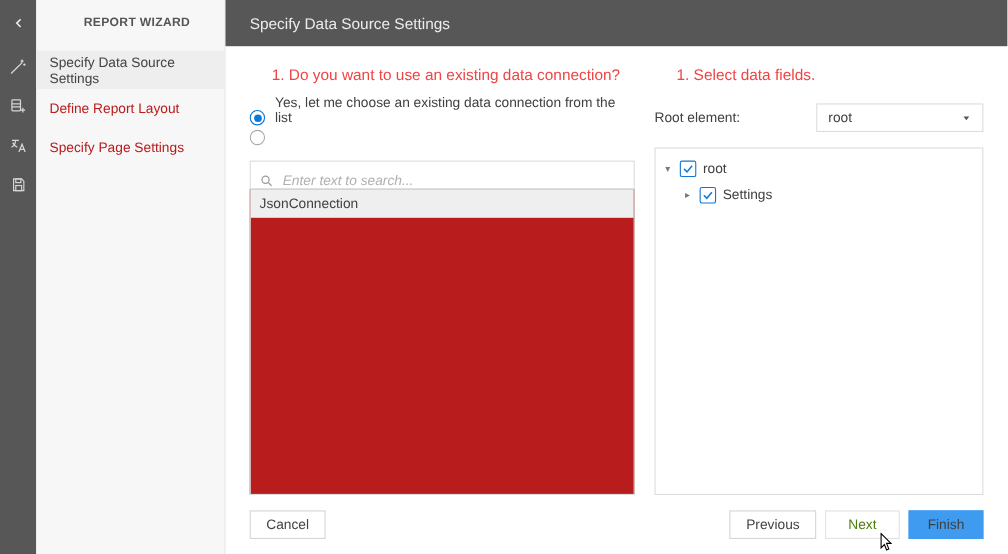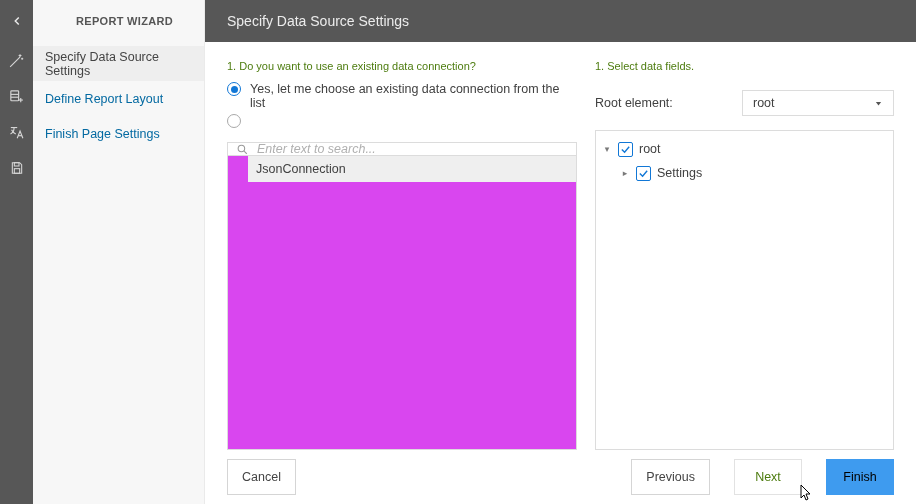--- a/index.html
+++ b/index.html
@@ -7,49 +7,49 @@
   .app { display: flex; width: 100%; height: 100%; }
   .railbar { width: 33px; background: #575757; display: flex; flex-direction: column; align-items: center; }
   .railbar .back { height: 42px; width: 100%; display:flex; align-items:center; justify-content:center; }
   .rail-icon { width: 100%; height: 36px; display:flex; align-items:center; justify-content:center; }
   .rail-icon svg { stroke: #d6d6d6; }
   .sidebar { width: 172px; background: #f7f7f7; border-right: 1px solid #eaeaea; display:flex; flex-direction:column;align-items:center; }
   .side-head { height: 42px; background: #f7f7f7; display:flex; align-items:center; padding-left:12px; font-size:11px; letter-spacing:0.3px; color:#555; font-weight:600; }
   .side-items { padding-top: 4px; }
   .side-item { height: 35px; display:flex; align-items:center; padding-left:12px; font-size:12.5px; color:#444; cursor:pointer; }
   .side-item.active { background: #eeeeee; }
-  .side-item.disabled { color: #0369a1; cursor: default; }
+  .side-item.disabled { color: #b91c1c; cursor: default; }
   .mainwrap { flex:1; display:flex; flex-direction:column; }
   .mainhead { height: 42px; background: #575757; color:#ececec; display:flex; align-items:center; padding-left:22px; font-size:14px; }
   .mainbody { flex:1; display:flex; padding: 18px 22px 0 22px; gap: 18px; }
   .colLeft { flex: 0 0 350px; display:flex; flex-direction:column; }
   .colRight { flex:1; display:flex; flex-direction:column; }
-  .qlabel { font-size: 11px; color:#4d7c0f; margin-bottom: 8px; }
-  .radioRow { display:flex; align-items:flex-start; gap: 9px; padding: 2px 0; font-size:12.5px; color:#414141; }
+  .qlabel { font-size: 14px; color:#ef4444; margin-bottom: 8px; margin-left: 20px; }
+  .radioRow { display:flex; align-items:flex-end; gap: 9px; padding: 2px 0; font-size:12.5px; color:#414141; }
   .radio { width:14px; height:14px; border:1px solid #a9a9a9; border-radius:50%; display:inline-flex; align-items:center; justify-content:center; flex:0 0 14px; }
   .radio.checked { border-color:#1177d6; }
   .radio .dot { width:7px; height:7px; border-radius:50%; background:#1177d6; }
-  .searchbox { margin-top: 12px; height:14px; border:1px solid #dcdcdc; display:flex; align-items:center; padding:0 8px; gap:8px; background:#fff; }
+  .searchbox { margin-top: 12px; height:26px; border:1px solid #dcdcdc; display:flex; align-items:flex-end; padding:0 8px; gap:8px; background:#fff; }
   .searchbox input { border:none; outline:none; flex:1; font-size:12.5px; color:#444; background:transparent; }
   .searchbox input::placeholder { color:#b0b0b0; font-style: italic; }
-  .listbox { flex:1; border:1px solid #dcdcdc; border-top:none; background:#d946ef; min-height:200px;padding-left:20px; }
+  .listbox { flex:1; border:1px solid #dcdcdc; border-top:none; background:#b91c1c; min-height:200px; }
   .listitem { height:26px; display:flex; align-items:center; padding-left:8px; font-size:12.5px; background:#efefef; }
   .rootRow { display:flex; align-items:center; margin-top:10px; gap:27px; }
   .rootRow .lbl { width: 120px; font-size:12.5px; }
   .rootSelect { flex:1; height:26px; border:1px solid #dcdcdc; display:flex; align-items:center; justify-content:space-between; padding:0 10px; font-size:12.5px; background:#fff; }
   .tree { border:1px solid #dcdcdc; flex:1; margin-top: 14px; background:#fff; padding-top:6px; min-height:200px; }
   .treerow { display:flex; align-items:center; height:24px; font-size:12.5px; gap:6px; }
   .treerow .toggle { width:10px; text-align:center; color:#7a7a7a; font-size:9px; }
   .cb { width:15px; height:15px; border:1px solid #1177d6; border-radius:2px; display:inline-flex; align-items:center; justify-content:center; }
   .cb svg { display:block; }
   .footer { height: 54px; display:flex; align-items:center; justify-content:space-between; padding: 0 22px; }
-  .btn { height: 36px; min-width:68px; border:1px solid #d5d5d5; background:#fff; font-size:12.5px; color:#444; display:inline-flex; align-items:center; justify-content:center; padding:8px 14px; cursor:pointer; }
+  .btn { height: 26px; min-width:68px; border:1px solid #d5d5d5; background:#fff; font-size:12.5px; color:#444; display:inline-flex; align-items:center; justify-content:center; padding:8px 14px; cursor:pointer; }
   .btn.dis { color:#4d7c0f; border-color:#e2e2e2; cursor:default; }
-  .btn.primary { background:#3e9bef; border-color:#3e9bef; color:#000000; }
-  .btngroup { display:flex; gap:24px; }
+  .btn.primary { background:#3e9bef; border-color:#3e9bef; color:#404040; }
+  .btngroup { display:flex; gap:8px; }
   .cursor { position:absolute; }
 </style>
 </head>
 <body>
 
 <div class="app">
 
   <div class="railbar">
     <div class="back">
       <svg width="14" height="14" viewBox="0 0 24 24" fill="none" stroke="#eaeaea" stroke-width="2.5">
@@ -88,21 +88,21 @@
           <rect x="8" y="13" width="8" height="7"></rect>
         </svg>
     </div>
   </div>
 
   <div class="sidebar">
     <div class="side-head">REPORT WIZARD</div>
     <div class="side-items">
       <div class="side-item active">Specify Data Source Settings</div>
       <div class="side-item disabled">Define Report Layout</div>
-      <div class="side-item disabled">Finish Page Settings</div>
+      <div class="side-item disabled">Specify Page Settings</div>
     </div>
   </div>
 
   <div class="mainwrap">
     <div class="mainhead">Specify Data Source Settings</div>
 
     <div class="mainbody">
 
       <div class="colLeft">
         <div class="qlabel">1. Do you want to use an existing data connection?</div>

